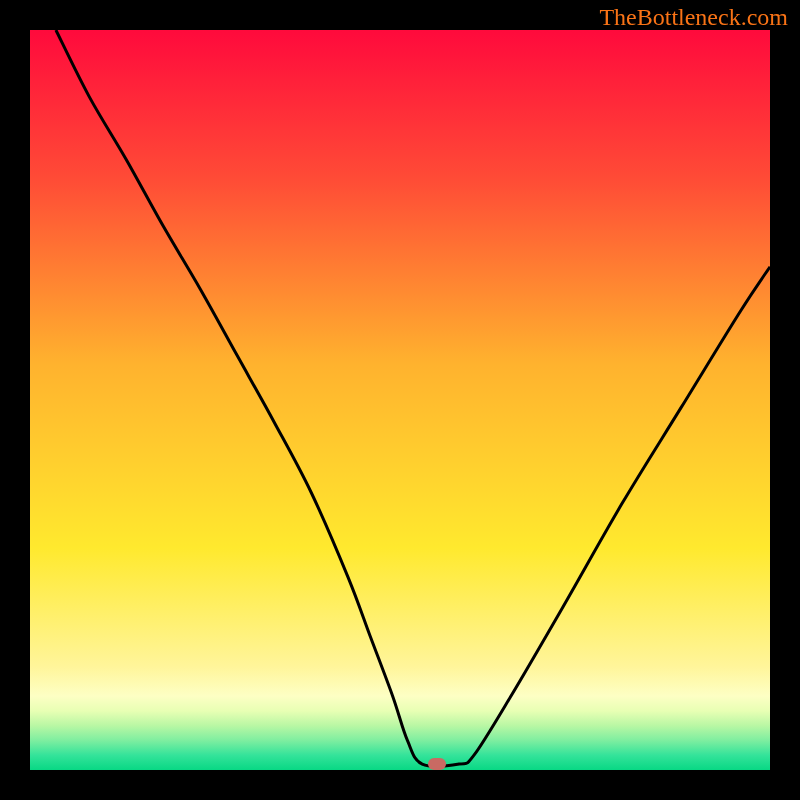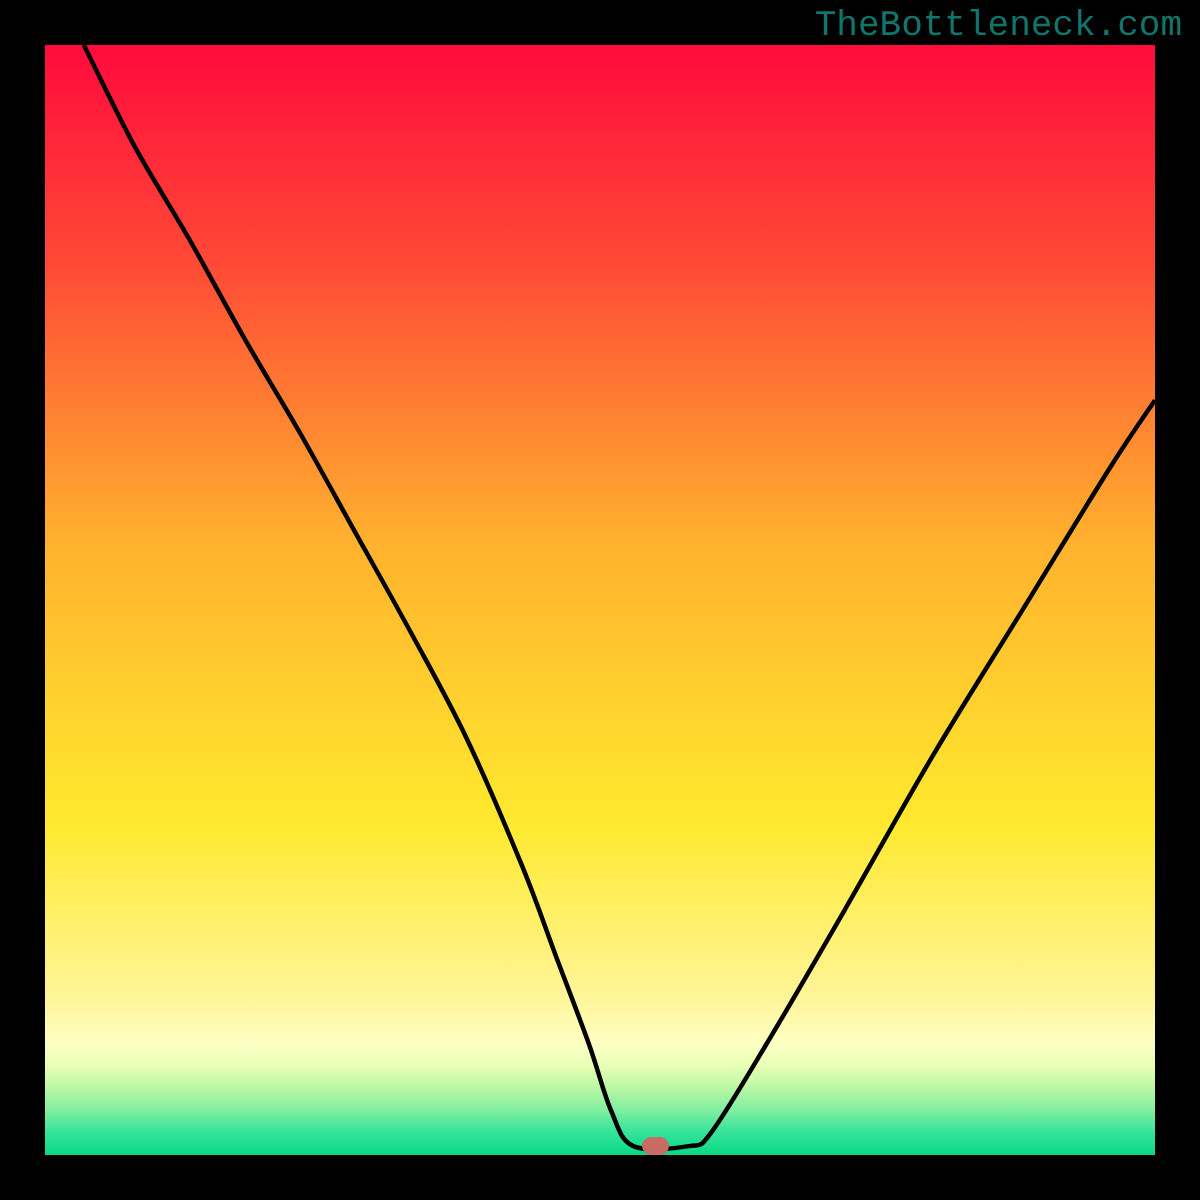--- a/index.html
+++ b/index.html
@@ -8,22 +8,22 @@
     width: 800px;
     height: 800px;
     background: #000;
     position: relative;
     overflow: hidden;
   }
   .watermark {
     position: absolute;
     top: 4px;
     right: 12px;
-    color: #0f766e;
-    font-family: Liberation Mono, monospace;
+    color: #f97316;
+    font-family: Liberation Serif, serif;
     font-size: 24px;
     z-index: 5;
   }
   .plot {
     position: absolute;
     left: 30px;
     top: 30px;
     width: 740px;
     height: 740px;
     overflow: hidden;

